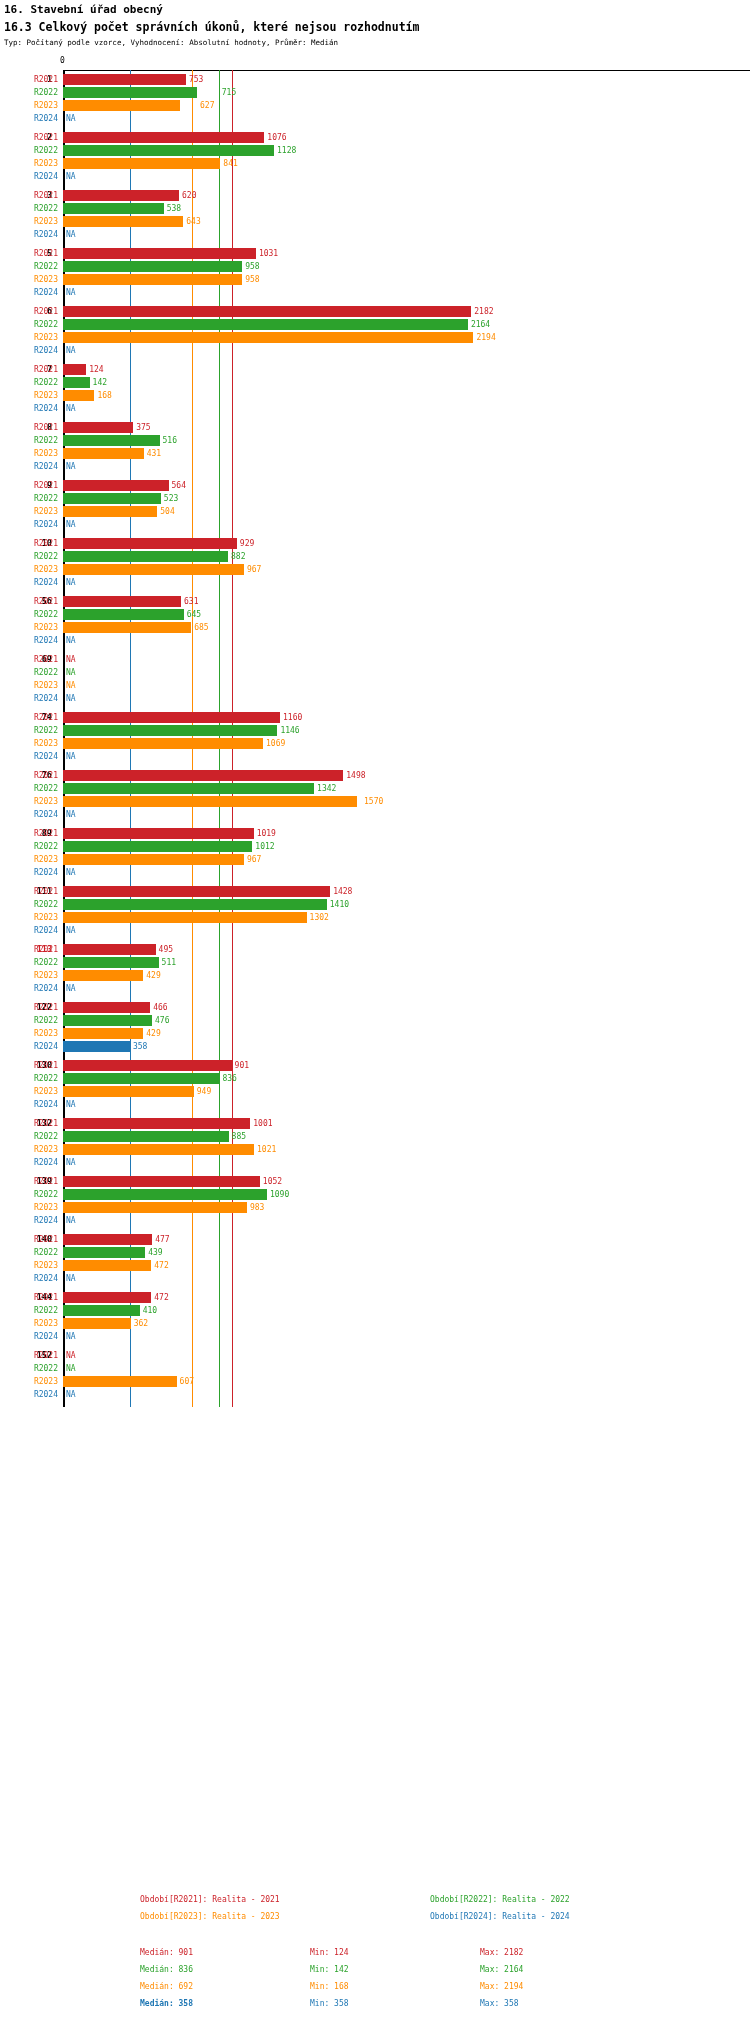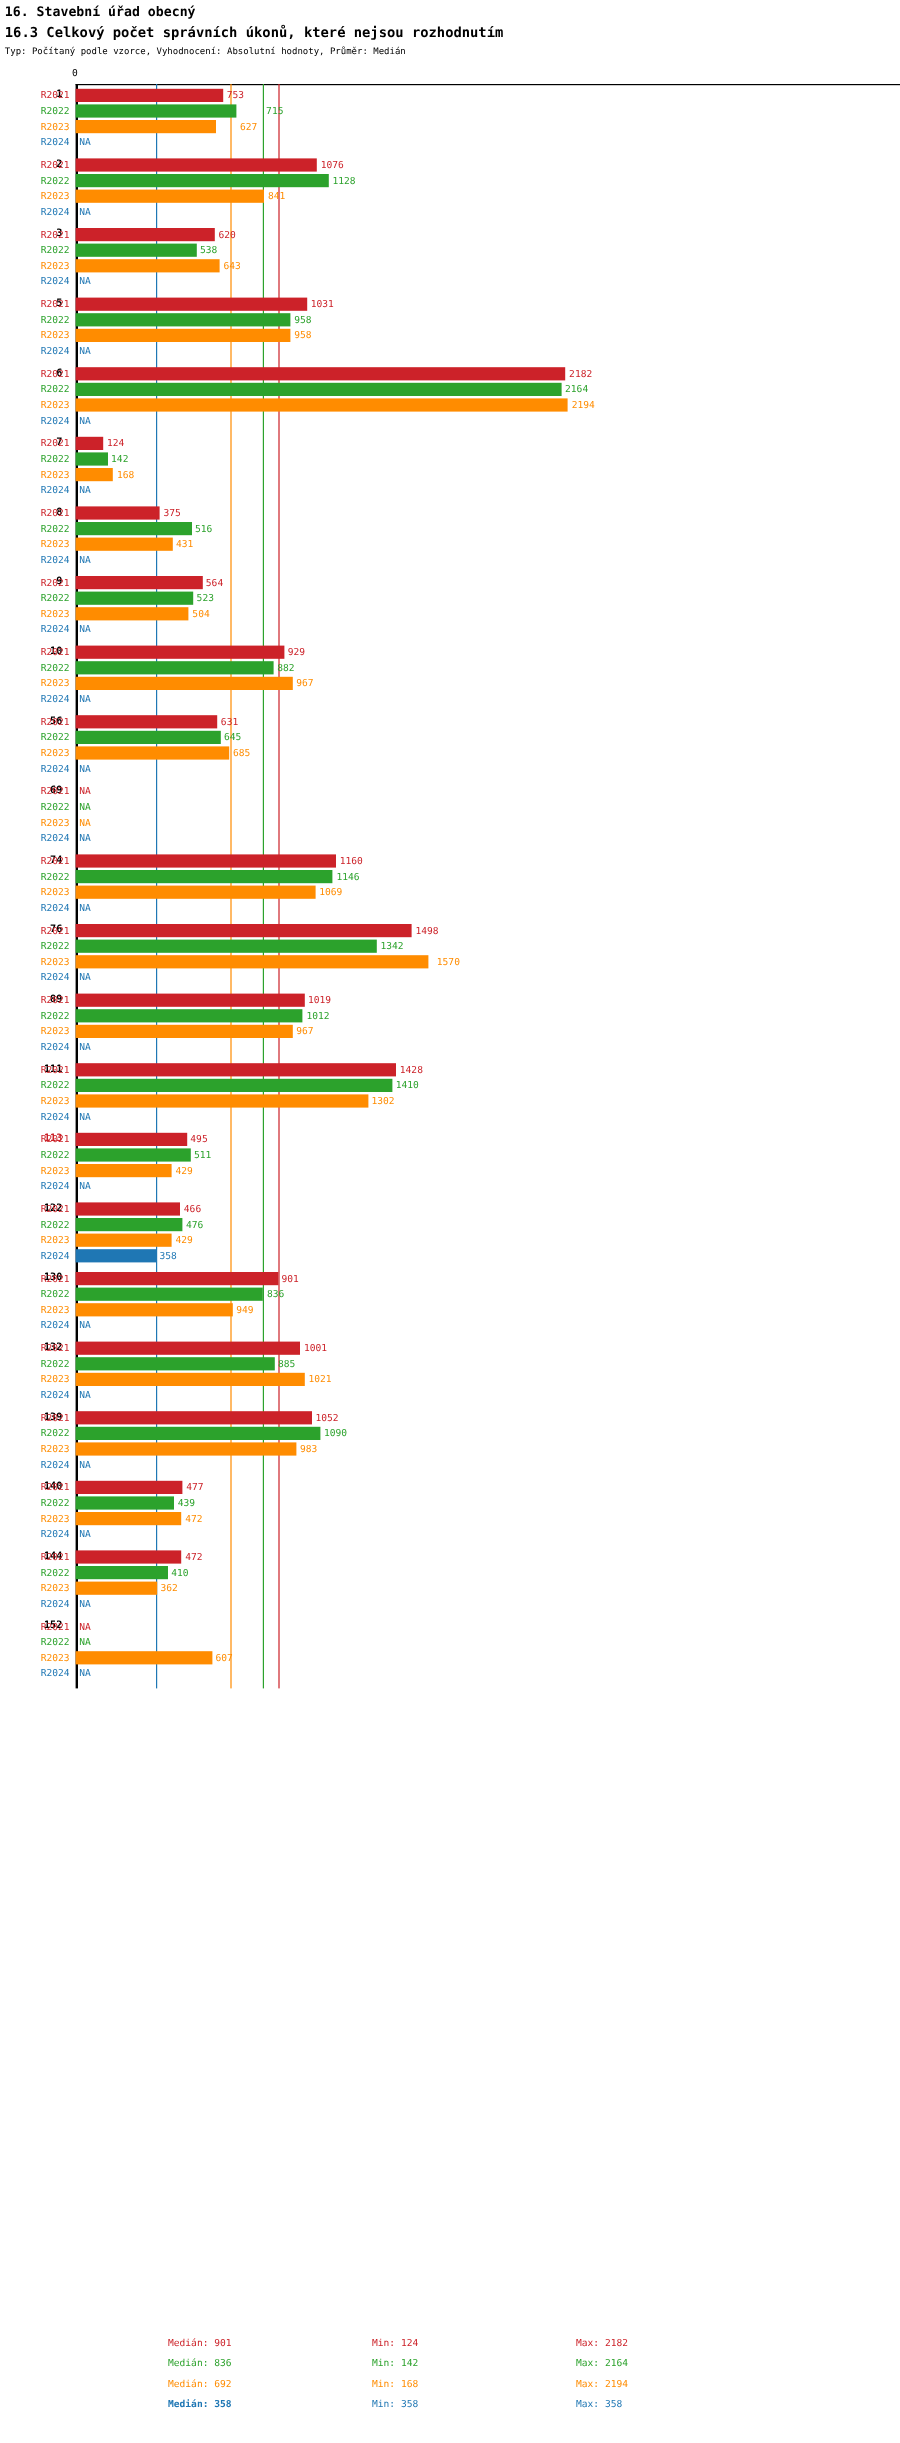--- a/index.html
+++ b/index.html
@@ -559,20 +559,26 @@
             <div class="bar-val" style="left: 179.57px; color: rgb(255, 140, 0);">607</div>
           </div>
           <div class="row" style="top: 39px;">
             <div class="row-label" style="color: rgb(31, 119, 180);">R2024</div>
             <div class="na" style="color: rgb(31, 119, 180);">NA</div>
           </div>
         </div>
       </div>
   </div>
 
+  <div class="legend" id="legend">
+      <div class="legend-item" style="left: 140px; top: 0px; color: rgb(204, 34, 41);">Období[R2021]: Realita - 2021</div>
+      <div class="legend-item" style="left: 430px; top: 0px; color: rgb(44, 162, 44);">Období[R2022]: Realita - 2022</div>
+      <div class="legend-item" style="left: 140px; top: 17px; color: rgb(255, 140, 0);">Období[R2023]: Realita - 2023</div>
+      <div class="legend-item" style="left: 430px; top: 17px; color: rgb(31, 119, 180);">Období[R2024]: Realita - 2024</div>
+    </div>
   <div class="stats" id="stats">
       <div class="stat" style="left: 140px; top: 0px; color: rgb(204, 34, 41);">Medián: 901</div>
       <div class="stat" style="left: 310px; top: 0px; color: rgb(204, 34, 41);">Min: 124</div>
       <div class="stat" style="left: 480px; top: 0px; color: rgb(204, 34, 41);">Max: 2182</div>
       <div class="stat" style="left: 140px; top: 17px; color: rgb(44, 162, 44);">Medián: 836</div>
       <div class="stat" style="left: 310px; top: 17px; color: rgb(44, 162, 44);">Min: 142</div>
       <div class="stat" style="left: 480px; top: 17px; color: rgb(44, 162, 44);">Max: 2164</div>
       <div class="stat" style="left: 140px; top: 34px; color: rgb(255, 140, 0);">Medián: 692</div>
       <div class="stat" style="left: 310px; top: 34px; color: rgb(255, 140, 0);">Min: 168</div>
       <div class="stat" style="left: 480px; top: 34px; color: rgb(255, 140, 0);">Max: 2194</div>

